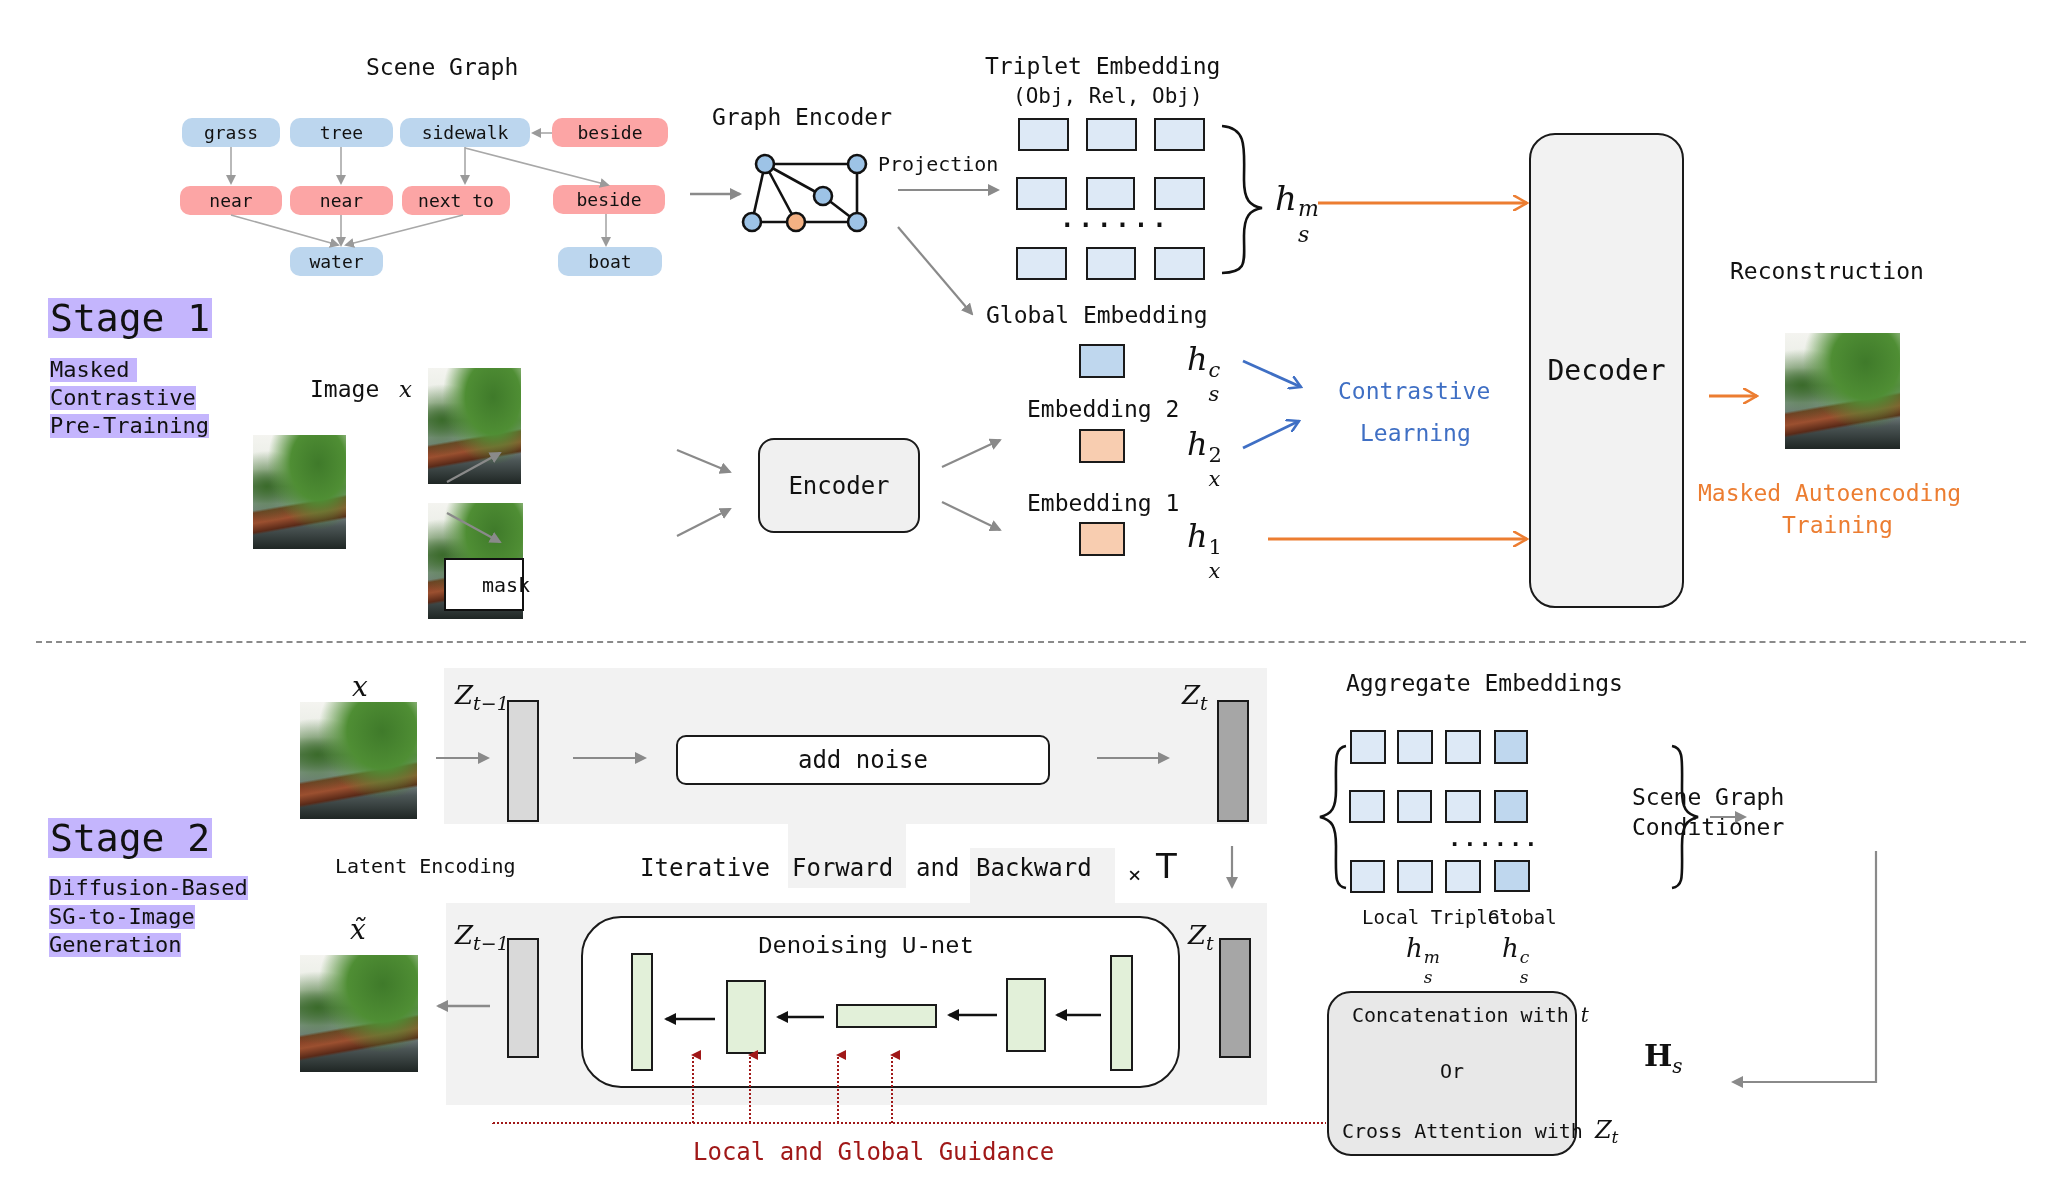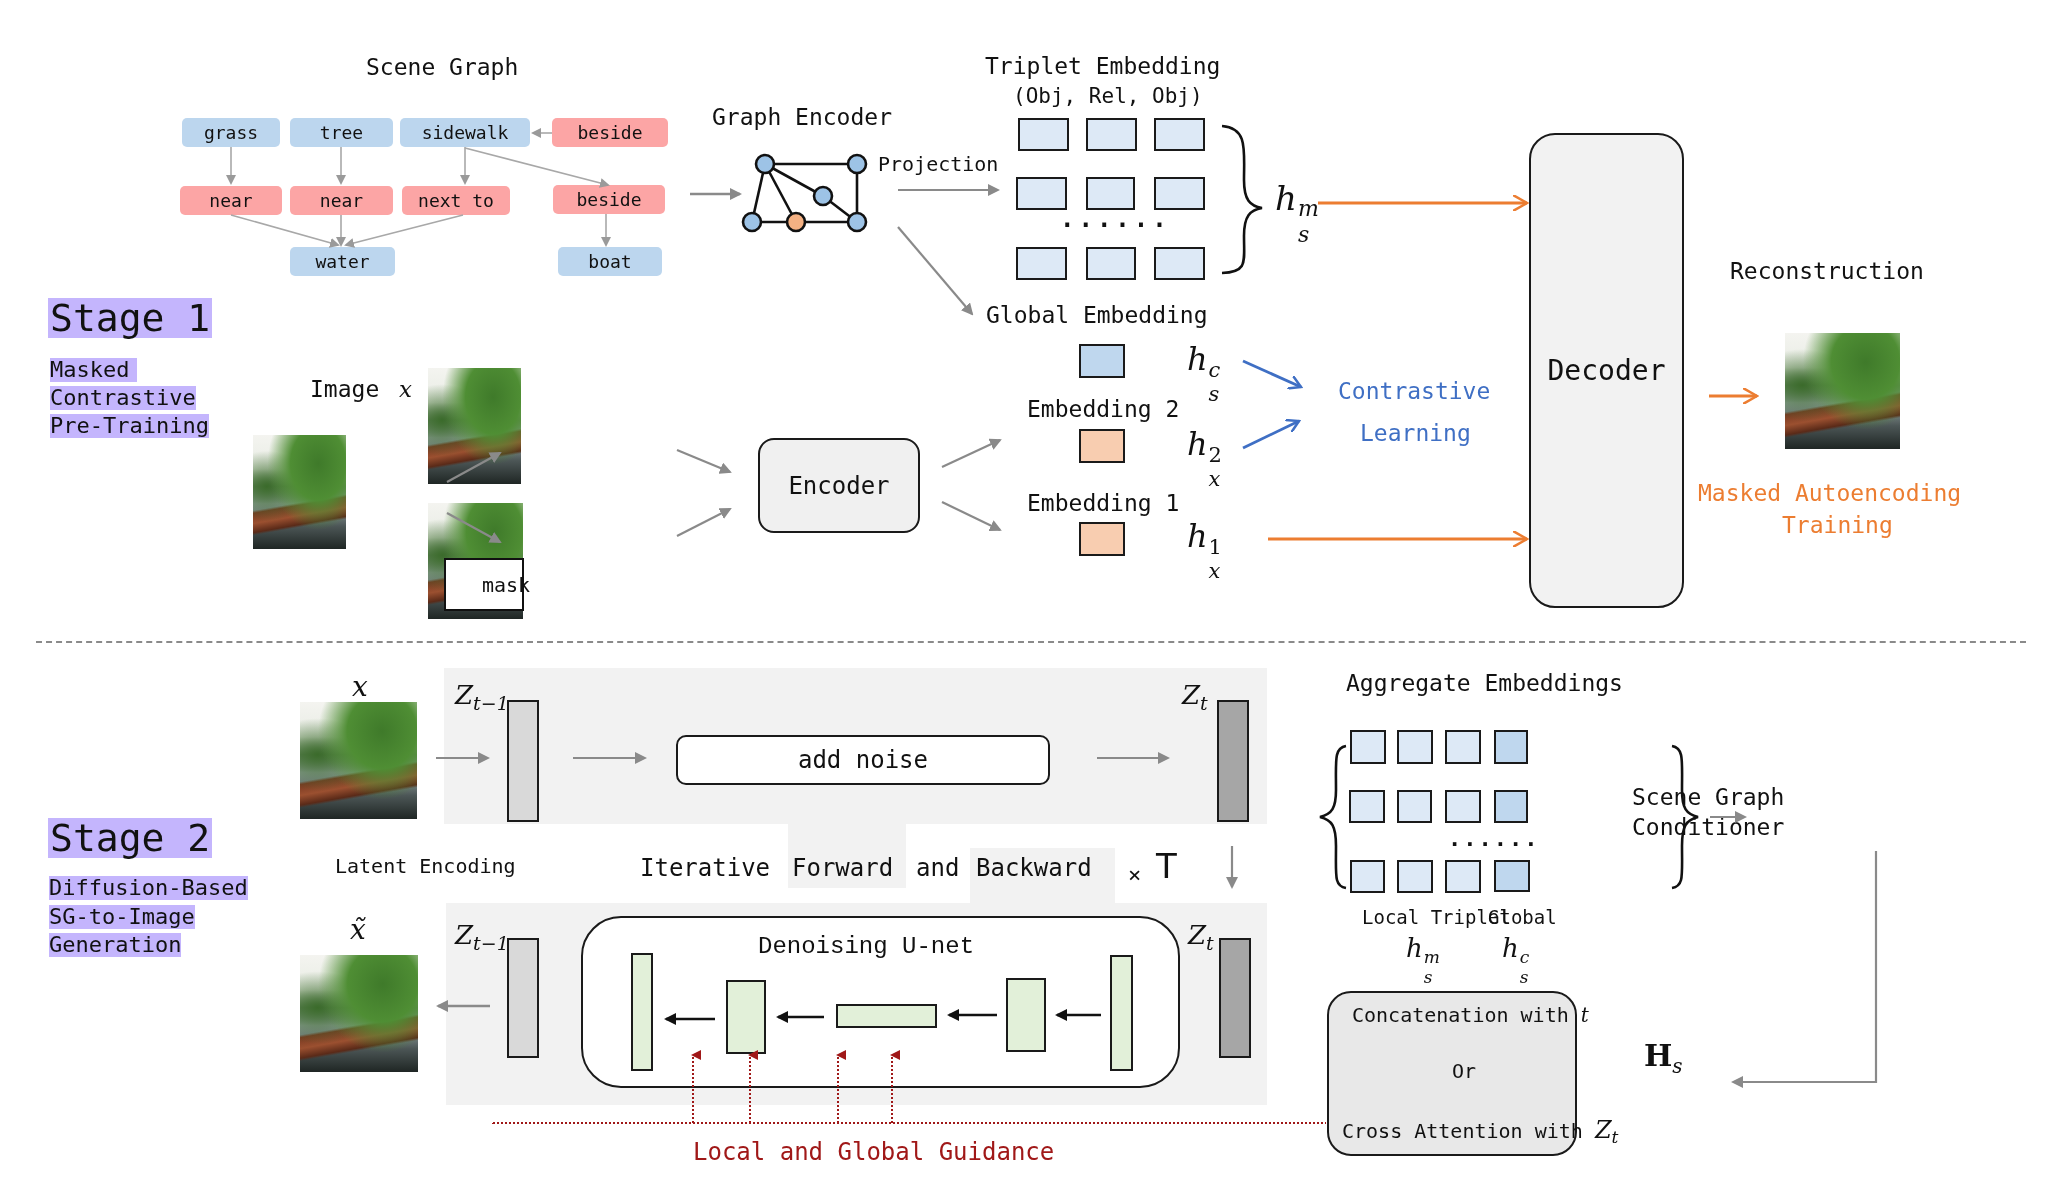--- a/index.html
+++ b/index.html
@@ -1,21 +1,21 @@
 <!DOCTYPE html>
 <html><head>
 <meta charset="utf-8">
 <style>
   html, body { margin:0; padding:0; background:#ffffff; }
   body { width:2048px; height:1204px; position:relative; overflow:hidden;
          font-family:"DejaVu Sans Mono", monospace; color:#111; }
   .abs { position:absolute; }
   .t { position:absolute; white-space:nowrap; font-family:"DejaVu Sans Mono", monospace; }
   .math { font-family:"DejaVu Serif", serif; font-style:italic; }
-  .node { position:absolute; border-radius:5px; display:flex; align-items:center; justify-content:center;
+  .node { position:absolute; border-radius:10px; display:flex; align-items:center; justify-content:center;
           font-size:18px; font-family:"DejaVu Sans Mono", monospace; }
   .obj { background:#bcd6ee; }
   .rel { background:#fca5a5; }
   .emb { position:absolute; border:2px solid #1a1a1a; box-sizing:border-box; }
   .emb-light { background:#dde9f6; }
   .emb-mid { background:#bfd7ee; }
   .emb-peach { background:#f8cdb0; }
   .hl { background:#c4b5fd; }
   .photo { position:absolute; overflow:hidden;
     background:
@@ -45,21 +45,21 @@
     <div class="node obj" style="left:182px; top:118px; width:98px; height:29px;">grass</div>
     <div class="node obj" style="left:290px; top:118px; width:103px; height:29px;">tree</div>
     <div class="node obj" style="left:400px; top:118px; width:130px; height:29px;">sidewalk</div>
     <div class="node rel" style="left:552px; top:118px; width:116px; height:29px;">beside</div>
 
     <div class="node rel" style="left:180px; top:186px; width:102px; height:29px;">near</div>
     <div class="node rel" style="left:290px; top:186px; width:103px; height:29px;">near</div>
     <div class="node rel" style="left:402px; top:186px; width:108px; height:29px;">next to</div>
     <div class="node rel" style="left:553px; top:185px; width:112px; height:29px;">beside</div>
 
-    <div class="node obj" style="left:290px; top:247px; width:105px; height:29px;">water</div>
+    <div class="node obj" style="left:290px; top:247px; width:93px; height:29px;">water</div>
     <div class="node obj" style="left:558px; top:247px; width:104px; height:29px;">boat</div>
   </div>
 
   <div class="t" style="left:712px; top:104px; font-size:23px;">Graph Encoder</div>
   <div class="t" style="left:878px; top:152px; font-size:20px;">Projection</div>
 
   <div class="t" style="left:985px; top:53px; font-size:23px;">Triplet Embedding</div>
   <div class="t" style="left:1013px; top:84px; font-size:21px;">(Obj, Rel, Obj)</div>
 
   <div>
@@ -222,21 +222,21 @@
 
   <div class="t" style="left:1644px; top:1038px; font-size:30px; font-family:'DejaVu Serif', serif; font-weight:bold;">
     <span>H</span><sub style="font-size:20px; font-weight:normal; font-style:italic;">s</sub>
   </div>
 
   <div class="abs" style="left:1327px; top:991px; width:250px; height:165px; background:#e8e8e8; border:2.5px solid #1a1a1a; box-sizing:border-box; border-radius:24px;"></div>
   <div class="t" style="left:1352px; top:1003px; font-size:20px;">
     <span>Concatenation with</span>
     <span class="math">t</span>
   </div>
-  <div class="t" style="left:1440px; top:1059px; font-size:20px;margin-left:12px;">Or</div>
+  <div class="t" style="left:1440px; top:1059px; font-size:20px;">Or</div>
   <div class="t" style="left:1342px; top:1116px; font-size:20px;">
     <span>Cross Attention with</span>
     <span class="math" style="font-size:24px;">Z</span><sub class="math" style="font-size:17px;">t</sub>
   </div>
 </div>
 
 <svg width="2048" height="1204">
   <defs>
     <marker id="ag" markerWidth="10" markerHeight="10" refX="8" refY="5" orient="auto" markerUnits="userSpaceOnUse">
       <path d="M0,0 L10,5 L0,10 z" fill="#9a9a9a"></path>

